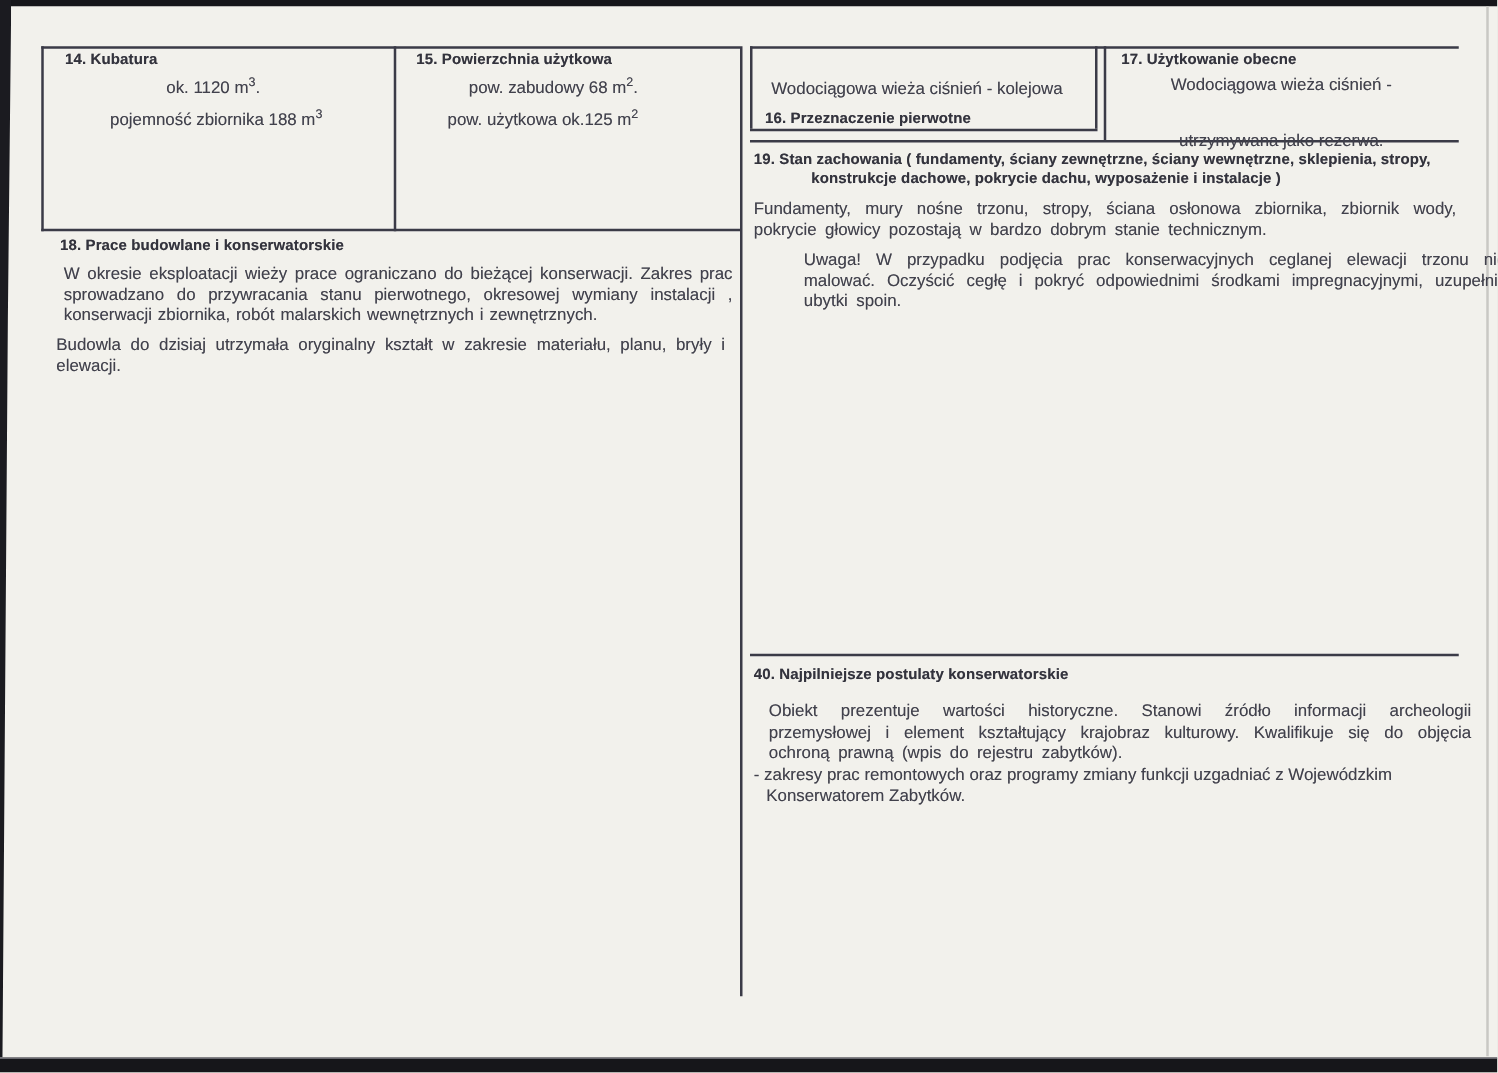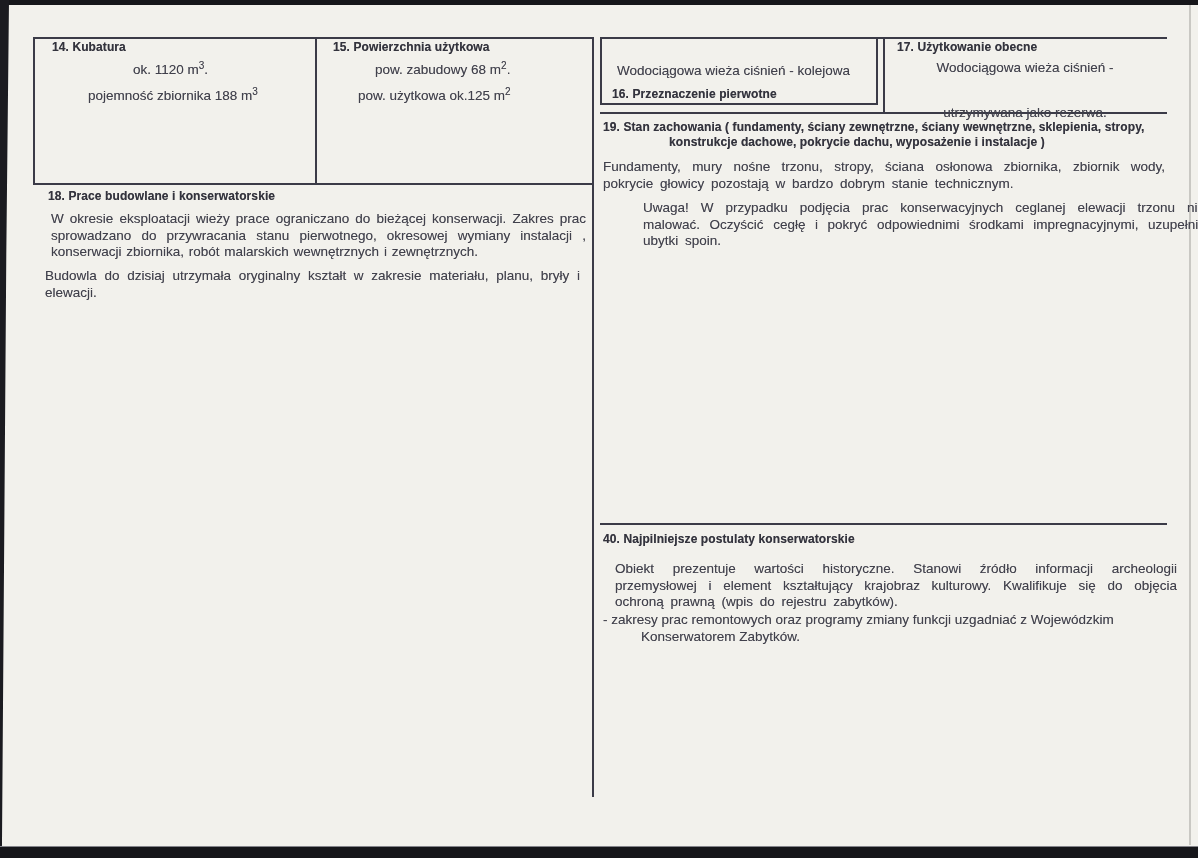--- a/index.html
+++ b/index.html
@@ -81,31 +81,31 @@
   </div>
 
   <div>
     <div class="abs label" style="left:897px;top:40px;">17. Użytkowanie obecne</div>
     <div class="abs txt center" style="left:883px;top:60px;width:284px;">Wodociągowa wieża ciśnień -</div>
     <div class="abs txt center" style="left:883px;top:77px;width:284px;margin-top:28px;">utrzymywana jako rezerwa.</div>
   </div>
 
   <div>
     <div class="abs label" style="left:603px;top:120px;">19. Stan zachowania ( fundamenty, ściany zewnętrzne, ściany wewnętrzne, sklepienia, stropy,</div>
-    <div class="abs label" style="left:641px;top:135px;padding-left:28px;">konstrukcje dachowe, pokrycie dachu, wyposażenie i instalacje )</div>
+    <div class="abs label" style="left:621px;top:135px;padding-left:28px;">konstrukcje dachowe, pokrycie dachu, wyposażenie i instalacje )</div>
     <div class="abs para wide" style="left:603px;top:159px;width:562px;">Fundamenty, mury nośne trzonu, stropy, ściana osłonowa zbiornika, zbiornik wody, pokrycie głowicy pozostają w bardzo dobrym stanie technicznym.</div>
     <div class="abs para wide" style="left:603px;top:200px;width:562px;margin-left:40px;">Uwaga! W przypadku podjęcia prac konserwacyjnych ceglanej elewacji trzonu nie malować. Oczyścić cegłę i pokryć odpowiednimi środkami impregnacyjnymi, uzupełnić ubytki spoin.</div>
   </div>
 
   <div>
     <div class="abs label" style="left:48px;top:189px;">18. Prace budowlane i konserwatorskie</div>
     <div class="abs para left-wide" style="left:51px;top:211px;width:535px;">W okresie eksploatacji wieży prace ograniczano do bieżącej konserwacji. Zakres prac sprowadzano do przywracania stanu pierwotnego, okresowej wymiany instalacji , konserwacji zbiornika, robót malarskich wewnętrznych i zewnętrznych.</div>
     <div class="abs para left-wide" style="left:45px;top:268px;width:535px;">Budowla do dzisiaj utrzymała oryginalny kształt w zakresie materiału, planu, bryły i elewacji.</div>
   </div>
 
   <div>
     <div class="abs label" style="left:603px;top:532px;">40. Najpilniejsze postulaty konserwatorskie</div>
     <div class="abs para wide" style="left:603px;top:561px;width:562px;margin-left:12px;">Obiekt prezentuje wartości historyczne. Stanowi źródło informacji archeologii przemysłowej i element kształtujący krajobraz kulturowy. Kwalifikuje się do objęcia ochroną prawną (wpis do rejestru zabytków).</div>
     <div class="abs txt" style="left:603px;top:612px;">- zakresy prac remontowych oraz programy zmiany funkcji uzgadniać z Wojewódzkim</div>
-    <div class="abs txt" style="left:613px;top:629px;margin-left:28px;">Konserwatorem  Zabytków.</div>
+    <div class="abs txt" style="left:613px;top:629px;">Konserwatorem  Zabytków.</div>
   </div>
 
 </div>
 
 </body></html>

